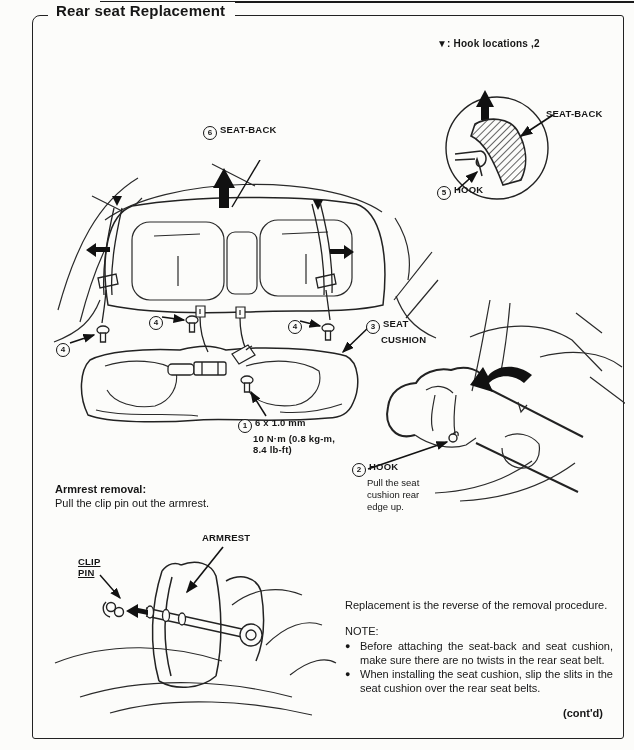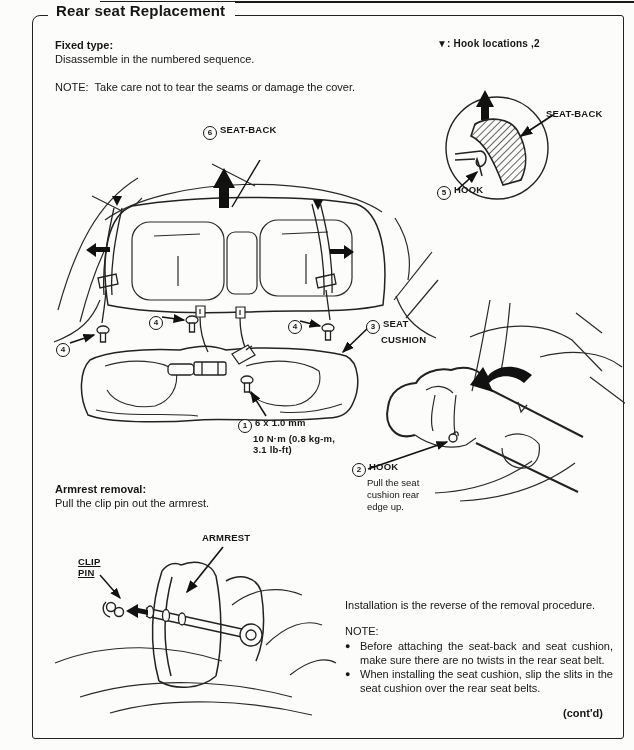--- a/index.html
+++ b/index.html
@@ -30,25 +30,20 @@
 <body>
 
 <div id="page">
 
   <div class="abs" id="topline"></div>
   <div class="abs" id="frame"></div>
   <div class="abs" id="title-wrap">
     <span class="title">Rear seat Replacement</span>
   </div>
 
-  <div class="abs" style="left:55px;top:38px;width:345px;">
-    <div class="h">Fixed type:</div>
-    <div class="b">Disassemble in the numbered sequence.</div>
-    <div class="b" style="margin-top:14px;white-space:pre-wrap;">NOTE:  Take care not to tear the seams or damage the cover.</div>
-  </div>
 
   <div class="abs lab" style="left:437px;top:38px;font-size:10px;">▼: Hook locations ,2</div>
 
   <svg style="left:435px;top:80px;" width="190" height="125" viewBox="0 0 190 125">
     <defs>
       <marker id="ah1" markerWidth="8" markerHeight="8" refX="7" refY="3" orient="auto">
         <path d="M0,0 L8,3 L0,6 Z" fill="#111"></path>
       </marker>
       <pattern id="hatch" width="5" height="5" patternTransform="rotate(45)" patternUnits="userSpaceOnUse">
         <line x1="0" y1="0" x2="0" y2="5" stroke="#222" stroke-width="1.4"></line>
@@ -159,21 +154,21 @@
   <div class="abs" style="left:288px;top:313px;"><span class="cnum">4</span></div>
 
   <div class="abs lab" style="left:366px;top:318px;">
     <span class="cnum">3</span><span>SEAT</span>
     <div style="margin-left:15px;">CUSHION</div>
   </div>
 
   <div class="abs lab" style="left:238px;top:417px;">
     <div><span class="cnum">1</span><span>6 x 1.0 mm</span></div>
     <div style="margin-left:15px;">10 N·m (0.8 kg-m,</div>
-    <div style="margin-left:15px;">3.1 lb-ft)</div>
+    <div style="margin-left:15px;">8.4 lb-ft)</div>
   </div>
 
   <svg style="left:340px;top:295px;" width="285" height="215" viewBox="0 0 285 215">
     <defs>
       <marker id="ah3" markerWidth="8" markerHeight="8" refX="7" refY="3" orient="auto">
         <path d="M0,0 L8,3 L0,6 Z" fill="#111"></path>
       </marker>
     </defs>
     <g stroke="#2a2a2a" stroke-width="1.2" fill="none">
       <path d="M 150,5 C 145,32 140,62 132,96"></path>
@@ -255,21 +250,21 @@
     <line x1="50" y1="30" x2="70" y2="53" stroke="#111" stroke-width="1.4" marker-end="url(#ah4)"></line>
   </svg>
 
   <div class="abs lab" style="left:78px;top:556px;text-decoration:underline;">
     <div>CLIP</div>
     <div>PIN</div>
   </div>
   <div class="abs lab" style="left:202px;top:532px;">ARMREST</div>
 
   <div class="abs" style="left:345px;top:598px;width:268px;">
-    <div class="b just">Installation is the reverse of the removal procedure.</div>
+    <div class="b just">Replacement is the reverse of the removal procedure.</div>
     <div class="b" style="margin-top:12px;">NOTE:</div>
     <ul class="notes">
       <li class="just">Before attaching the seat-back and seat cushion, make sure there are no twists in the rear seat belt.</li>
       <li class="just">When installing the seat cushion, slip the slits in the seat cushion over the rear seat belts.</li>
     </ul>
   </div>
 
   <div class="abs h" style="left:563px;top:706px;text-align:right;">(cont'd)</div>
 
 </div>

